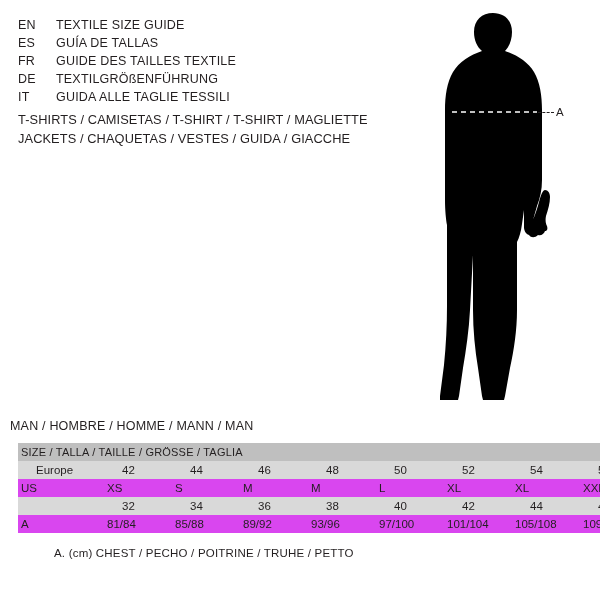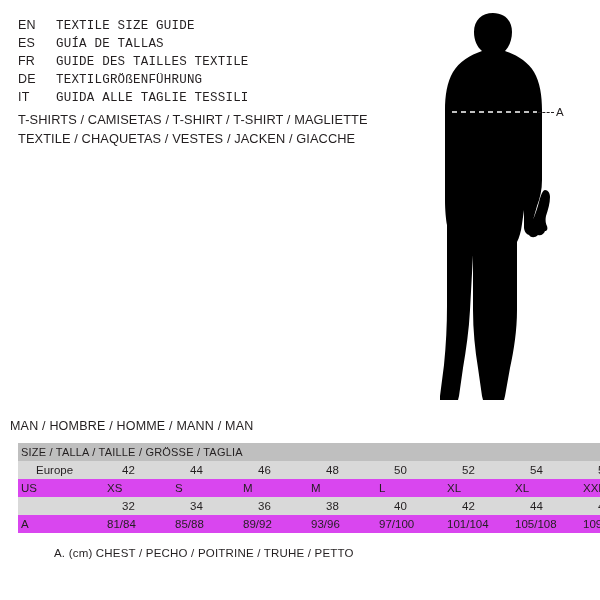--- a/index.html
+++ b/index.html
@@ -36,21 +36,20 @@
     font-size: 12.5px;
     letter-spacing: 0.2px;
   }
   .lang-code {
     width: 38px;
     flex: 0 0 38px;
     font-size: 12.5px;
   }
   .lang-text {
     font-size: 12.5px;
-    font-family: Liberation Mono, monospace;
   }
 
   
   .cat-block {
     position: absolute;
     left: 18px;
     top: 110px;
     width: 420px;
   }
   .cat-line {
@@ -158,21 +157,21 @@
       <span class="lang-text">TEXTILGRÖßENFÜHRUNG</span>
     </div>
     <div class="lang-row">
       <span class="lang-code">IT</span>
       <span class="lang-text">GUIDA ALLE TAGLIE TESSILI</span>
     </div>
   </div>
 
   <div class="cat-block">
     <div class="cat-line">T-SHIRTS / CAMISETAS / T-SHIRT / T-SHIRT / MAGLIETTE</div>
-    <div class="cat-line">TEXTILE / CHAQUETAS / VESTES / JACKEN / GIACCHE</div>
+    <div class="cat-line">JACKETS / CHAQUETAS / VESTES / GUIDA / GIACCHE</div>
   </div>
 
   <div class="figure-wrap">
     <svg class="figure-svg" width="200" height="400" viewBox="0 0 200 400" xmlns="http://www.w3.org/2000/svg">
       <path fill="#000000" d="
         M74,22
         C74,10 82,3 93,3
         C104,3 112,10 112,22
         C112,30 109,37 105,41
         C117,45 128,52 134,62

